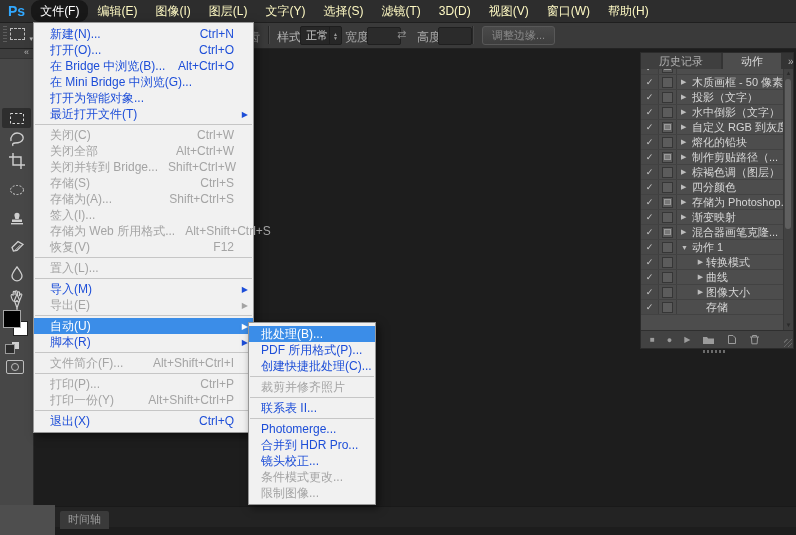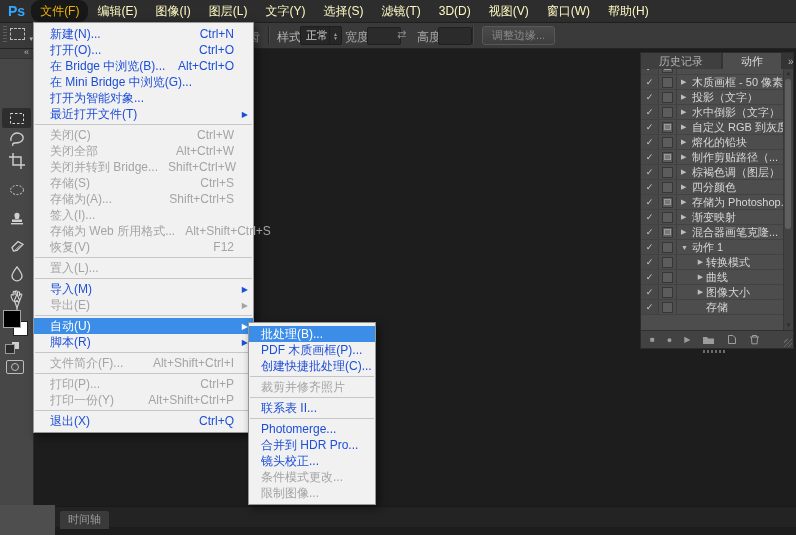--- a/index.html
+++ b/index.html
@@ -3,21 +3,21 @@
 <meta charset="utf-8">
 <style>
   html,body{margin:0;padding:0;background:#1d1d1d;}
   .app{position:relative;width:796px;height:535px;background:#1d1d1d;overflow:hidden;
        font-family:"Liberation Sans","DejaVu Sans",sans-serif;-webkit-font-smoothing:antialiased;}
   
   .menubar{position:absolute;left:0;top:0;width:796px;height:22px;background:#2d2d2d;
            border-bottom:1px solid #1f1f1f;display:flex;align-items:stretch;z-index:5;}
   .logo{color:#31a8ff;font-weight:bold;font-size:14px;line-height:22px;padding:0 6px 0 8px;}
   .mb-item{font-size:12px;color:#fef9c3;line-height:22px;padding:0 9px;white-space:nowrap;cursor:default;}
-  .mb-item.active{background:#181818;color:#eab308;border-radius:9px;}
+  .mb-item.active{background:#181818;color:#ffffff;border-radius:9px;}
   
   .optbar{position:absolute;left:0;top:22px;width:796px;height:26px;background:#3a3a3a;
           border-bottom:1px solid #232323;z-index:1;}
   .optbar .lbl{position:absolute;top:7px;font-size:12px;color:#a8a8a8;white-space:nowrap;}
   .grip{position:absolute;left:3px;top:4px;width:4px;height:17px;
         background:repeating-linear-gradient(#5d5d5d 0 1px,transparent 1px 3px);}
   .preset{position:absolute;left:9px;top:4px;width:24px;height:17px;}
   .preset .dash{position:absolute;left:1px;top:2px;width:13px;height:10px;border:1px dashed #bdbdbd;}
   .preset .dn{position:absolute;right:0;bottom:0;font-size:7px;color:#bdbdbd;}
   .aacb{position:absolute;left:196px;top:8px;width:10px;height:10px;background:#2b2b2b;border:1px solid #1f1f1f;}
@@ -562,21 +562,21 @@
       </div>
     </div>
 
   <div class="ddmenu" id="auto-submenu">
       <div class="menu-row hl">
         <span class="mi-label">批处理(B)...</span>
         <span class="mi-short"></span>
         <span class="mi-arrow"></span>
       </div>
       <div class="menu-row">
-        <span class="mi-label">PDF 木质画框(P)...</span>
+        <span class="mi-label">PDF 所用格式(P)...</span>
         <span class="mi-short"></span>
         <span class="mi-arrow"></span>
       </div>
       <div class="menu-row">
         <span class="mi-label">创建快捷批处理(C)...</span>
         <span class="mi-short"></span>
         <span class="mi-arrow"></span>
       </div>
       <div class="menu-sep"></div>
       <div class="menu-row disabled">

